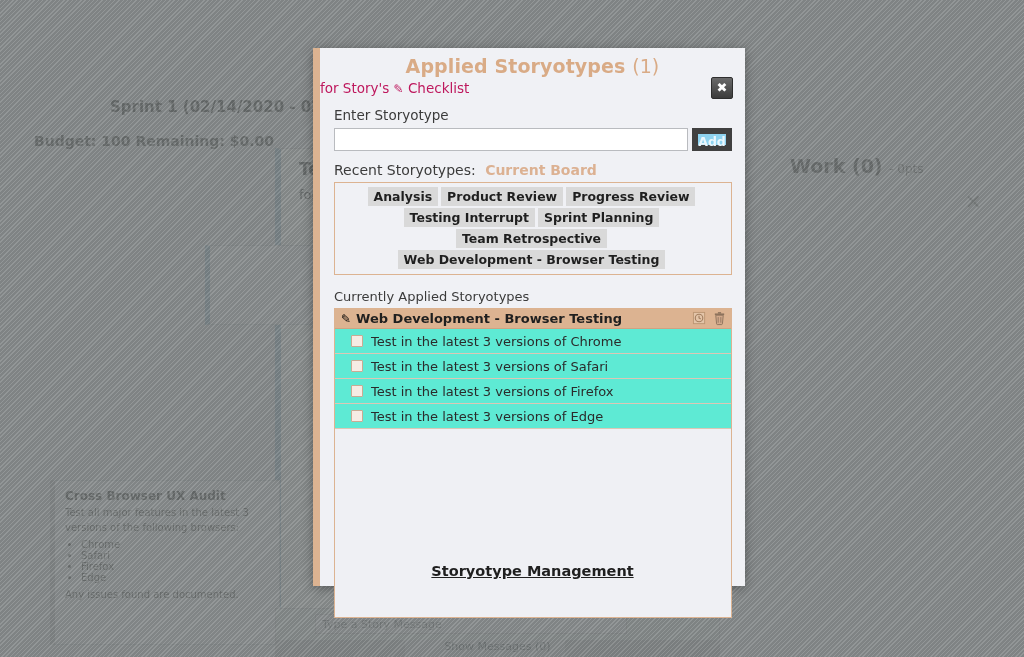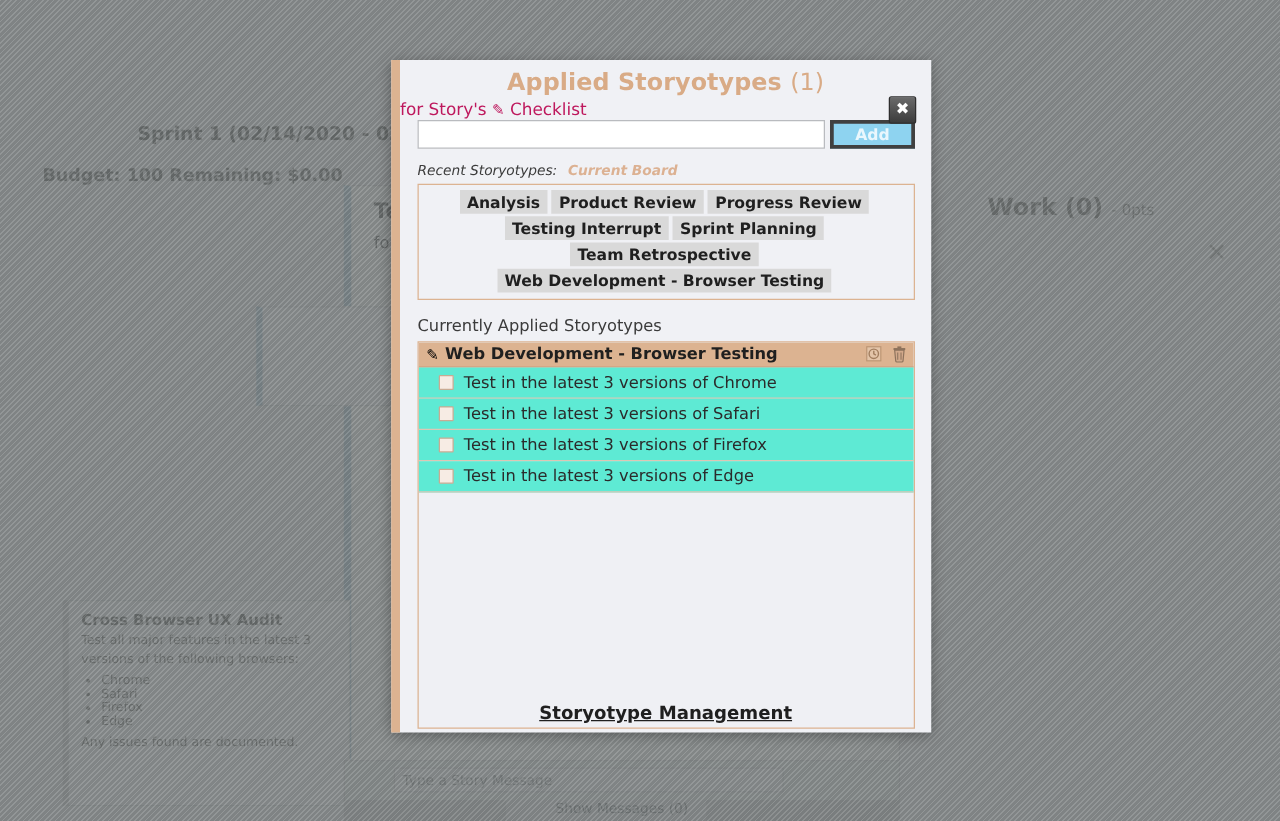--- a/index.html
+++ b/index.html
@@ -159,35 +159,34 @@
     flex: 1;
     height: 23px;
     background: #fff;
     border: 1px solid #b9bbbf;
     font-size: 12px;
     padding: 0 5px;
     font-family: "DejaVu Sans", sans-serif;
   }
 
   #add-btn {
-    width: 68px; height: 23px;
+    width: 40px; height: 23px;
     background: #8ed3f0;
-    border: 3px solid #404040;
+    border: 6px solid #404040;
     color: #eaf7fd;
     font-size: 12.5px;
     font-weight: bold;
     cursor: pointer;
     font-family: "DejaVu Sans", sans-serif;
   }
 
   .recent-header {
     padding: 11px 0 4px 14px;
-    font-size: 11px;
+    font-size: 14px;
     color: #3b3b3b;
-    font-style: italic;
   }
   .recent-header .board {
     color: #dcb192;
     font-weight: bold;
     margin-left: 5px;
     cursor: pointer;
   }
 
   #recent-box {
     margin: 0 13px 0 14px;
@@ -332,20 +331,21 @@
   </div>
 
   <div class="modal-subtitle">
     <span>for Story's</span>
     <span class="pencil-glyph">✎</span>
     <span>Checklist</span>
   </div>
 
   <div id="close-btn">✖</div>
 
+  <div class="field-label">Enter Storyotype</div>
 
   <div class="input-row">
     <input id="storyotype-input" type="text" value="" style="">
     <button id="add-btn">Add</button>
   </div>
 
   <div class="recent-header">
     <span>Recent Storyotypes:</span>
     <span class="board">Current Board</span>
   </div>

